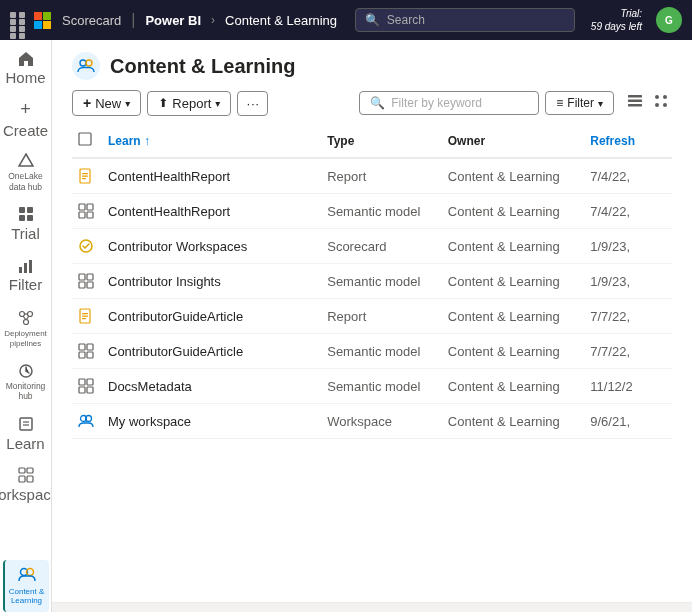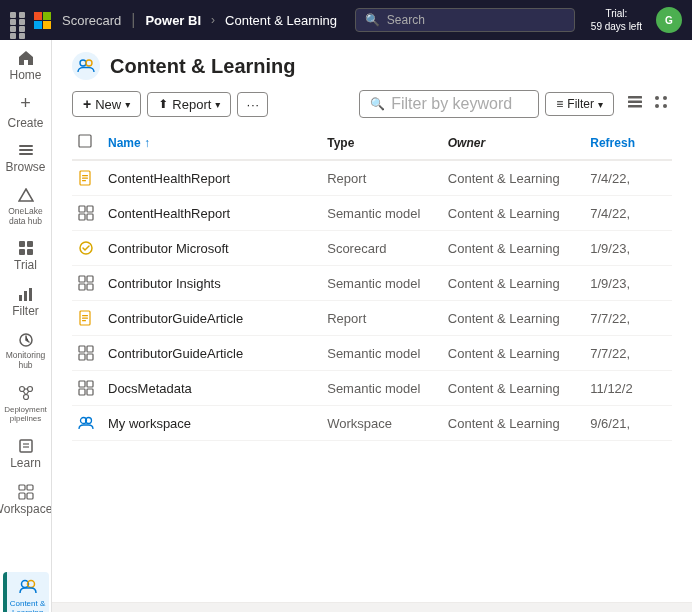--- a/index.html
+++ b/index.html
@@ -80,24 +80,25 @@
       border: none;
       color: #ccc;
       font-size: 12px;
       outline: none;
       width: 100%;
     }
     .search-box input::placeholder { color: #aaa; }
     .trial-badge {
       color: #fff;
       font-size: 10px;
-      text-align: center;
+      text-align: right;
       line-height: 1.3;
       margin-left: 8px;
       white-space: nowrap;
+      font-style: italic;
     }
     .trial-badge span { display: block; }
     .user-avatar {
       width: 26px;
       height: 26px;
       border-radius: 50%;
       background: #4caf50;
       border: 2px solid #4caf50;
       margin-left: 6px;
       display: flex;
@@ -132,35 +133,35 @@
       align-items: center;
       padding: 6px 4px;
       cursor: pointer;
       border-radius: 4px;
       width: 46px;
       min-height: 44px;
       justify-content: center;
     }
     .sidebar-item.active-workspace {
       background: #e8f4fd;
-      border-left: 4px solid #0f766e;
+      border-left: 2px solid #0f766e;
       margin-top: 48px;
     }
     .sidebar-icon {
       font-size: 16px;
       color: #605e5c;
       display: flex;
       align-items: center;
       justify-content: center;
       width: 20px;
       height: 20px;
     }
     .sidebar-item.active-workspace .sidebar-icon { color: #0078d4; }
     .sidebar-label {
-      font-size: 12px;
+      font-size: 15px;
       color: #605e5c;
       text-align: center;
       line-height: 1.2;
       margin-top: 2px;
       white-space: nowrap;
     }
     .sidebar-item.active-workspace .sidebar-label { color: #0078d4; }
 
     
     .content-area {
@@ -294,21 +295,21 @@
       font-weight: 600;
       border-bottom: 2px solid #edebe9;
       cursor: pointer;
       white-space: nowrap;
       font-size: 12px;
     }
     thead th.active-sort { color: #0078d4; }
     thead th:first-child { width: 30px; }
     thead th.col-name { min-width: 200px; }
     thead th.col-type { min-width: 110px; }
-    thead th.col-owner { min-width: 130px; font-style: italic; }
+    thead th.col-owner { min-width: 130px; }
     thead th.col-refresh { min-width: 80px; color: #0078d4; }
     tbody tr {
       border-bottom: 1px solid #f3f2f1;
       cursor: pointer;
     }
     tbody td {
       padding: 9px 6px;
       color: #252423;
       font-size: 13px;
     }
@@ -383,30 +384,20 @@
           </svg>
       </div>
       <span class="sidebar-label">Home</span>
     </div>
 
     <div class="sidebar-item">
       <div class="sidebar-icon" style="font-size:18px;color:#605e5c;font-weight:300;">+</div>
       <span class="sidebar-label">Create</span>
     </div>
 
-    <div class="sidebar-item">
-      <div class="sidebar-icon">
-        <svg width="16" height="16" viewBox="0 0 16 16" fill="none">
-            <rect x="1" y="3" width="14" height="2" rx="1" fill="#605e5c"></rect>
-            <rect x="1" y="7" width="14" height="2" rx="1" fill="#605e5c"></rect>
-            <rect x="1" y="11" width="14" height="2" rx="1" fill="#605e5c"></rect>
-          </svg>
-      </div>
-      <span class="sidebar-label">Browse</span>
-    </div>
 
     <div class="sidebar-item" style="min-height:50px;">
       <div class="sidebar-icon">
         <svg width="16" height="16" viewBox="0 0 16 16">
             <polygon points="8,1 15,13 1,13" fill="none" stroke="#605e5c" stroke-width="1.5"></polygon>
           </svg>
       </div>
       <span class="sidebar-label" style="font-size:8.5px;text-align:center;">OneLake<br>data hub</span>
     </div>
 
@@ -424,44 +415,44 @@
 
     <div class="sidebar-item">
       <div class="sidebar-icon">
         <svg width="16" height="16" viewBox="0 0 16 16">
             <rect x="1" y="9" width="3" height="6" fill="#605e5c"></rect>
             <rect x="6" y="5" width="3" height="10" fill="#605e5c"></rect>
             <rect x="11" y="2" width="3" height="13" fill="#605e5c"></rect>
           </svg>
       </div>
       <span class="sidebar-label">Filter</span>
-    </div>
-
-    <div class="sidebar-item" style="min-height:50px;">
-      <div class="sidebar-icon">
-        <svg width="16" height="16" viewBox="0 0 16 16">
-            <circle cx="8" cy="8" r="6" fill="none" stroke="#605e5c" stroke-width="1.5"></circle>
-            <path d="M8 4v4l3 2" stroke="#605e5c" stroke-width="1.5" stroke-linecap="round"></path>
-          </svg>
-      </div>
-      <span class="sidebar-label" style="font-size:8.5px;text-align:center;">Monitoring<br>hub</span>
     </div>
 
     <div class="sidebar-item" style="min-height:52px;">
       <div class="sidebar-icon">
         <svg width="16" height="16" viewBox="0 0 16 16">
             <circle cx="4" cy="4" r="2.5" fill="none" stroke="#605e5c" stroke-width="1.2"></circle>
             <circle cx="12" cy="4" r="2.5" fill="none" stroke="#605e5c" stroke-width="1.2"></circle>
             <circle cx="8" cy="12" r="2.5" fill="none" stroke="#605e5c" stroke-width="1.2"></circle>
             <line x1="6" y1="4" x2="10" y2="4" stroke="#605e5c" stroke-width="1.2"></line>
             <line x1="5" y1="6" x2="8" y2="10" stroke="#605e5c" stroke-width="1.2"></line>
             <line x1="11" y1="6" x2="8" y2="10" stroke="#605e5c" stroke-width="1.2"></line>
           </svg>
       </div>
       <span class="sidebar-label" style="font-size:8px;text-align:center;">Deployment<br>pipelines</span>
+    </div>
+
+    <div class="sidebar-item" style="min-height:50px;">
+      <div class="sidebar-icon">
+        <svg width="16" height="16" viewBox="0 0 16 16">
+            <circle cx="8" cy="8" r="6" fill="none" stroke="#605e5c" stroke-width="1.5"></circle>
+            <path d="M8 4v4l3 2" stroke="#605e5c" stroke-width="1.5" stroke-linecap="round"></path>
+          </svg>
+      </div>
+      <span class="sidebar-label" style="font-size:8.5px;text-align:center;">Monitoring<br>hub</span>
     </div>
 
     <div class="sidebar-item">
       <div class="sidebar-icon">
         <svg width="16" height="16" viewBox="0 0 16 16">
             <rect x="2" y="2" width="12" height="12" rx="1" fill="none" stroke="#605e5c" stroke-width="1.5"></rect>
             <line x1="5" y1="6" x2="11" y2="6" stroke="#605e5c" stroke-width="1.2"></line>
             <line x1="5" y1="9" x2="11" y2="9" stroke="#605e5c" stroke-width="1.2"></line>
           </svg>
       </div>
@@ -516,21 +507,21 @@
         <span style="font-size:12px;">⬆</span>
         <span>Report</span>
         <span style="font-size:10px;">▾</span>
       </button>
       <button class="btn-more">
         <span>···</span>
       </button>
       <div class="toolbar-spacer"></div>
       <div class="filter-keyword">
         <span style="font-size:12px;color:#aaa;">🔍</span>
-        <span style="color:#aaa;font-size:16px;">Filter by keyword</span>
+        <span style="color:#aaa;font-size:12px;">Filter by keyword</span>
       </div>
       <button class="btn-filter">
         <span>≡</span>
         <span>Filter</span>
         <span style="font-size:10px;">▾</span>
       </button>
       <div class="toolbar-view-icons">
         <button class="view-icon-btn">
           <svg width="16" height="16" viewBox="0 0 16 16">
               <rect x="1" y="2" width="14" height="2.5" rx="0.5" fill="#605e5c"></rect>
@@ -551,21 +542,21 @@
 
     <div class="data-table">
       <table>
         <thead>
           <tr>
             <th>
               <svg width="14" height="14" viewBox="0 0 14 14">
                   <rect x="1" y="1" width="12" height="12" rx="1" fill="none" stroke="#605e5c" stroke-width="1.2"></rect>
                 </svg>
             </th>
-            <th class="col-name active-sort">Name ↑</th>
+            <th class="col-name active-sort">Learn ↑</th>
             <th class="col-type">Type</th>
             <th class="col-owner">Owner</th>
             <th class="col-refresh">Refresh</th>
           </tr>
         </thead>
         <tbody id="table-body">
         <tr>
     <td>
                 <div class="row-icon">
                   <svg width="16" height="16" viewBox="0 0 16 16">
@@ -599,21 +590,21 @@
   </tr>
             <tr>
     <td>
                 <div class="row-icon">
                   <svg width="16" height="16" viewBox="0 0 16 16">
                     <circle cx="8" cy="8" r="6" fill="none" stroke="#d9a700" stroke-width="1.5"></circle>
                     <path d="M5 8l2 2 4-4" stroke="#d9a700" stroke-width="1.5" fill="none" stroke-linecap="round"></path>
                   </svg>
                 </div>
               </td>
-    <td>Contributor Microsoft</td>
+    <td>Contributor Workspaces</td>
     <td style="color:#605e5c;">Scorecard</td>
     <td style="color:#605e5c;">Content &amp; Learning</td>
     <td class="col-refresh-val">1/9/23,</td>
   </tr>
             <tr>
     <td>
                 <div class="row-icon">
                   <svg width="16" height="16" viewBox="0 0 16 16">
                     <rect x="1" y="1" width="6" height="6" rx="0.8" fill="none" stroke="#605e5c" stroke-width="1.2"></rect>
                     <rect x="9" y="1" width="6" height="6" rx="0.8" fill="none" stroke="#605e5c" stroke-width="1.2"></rect>

